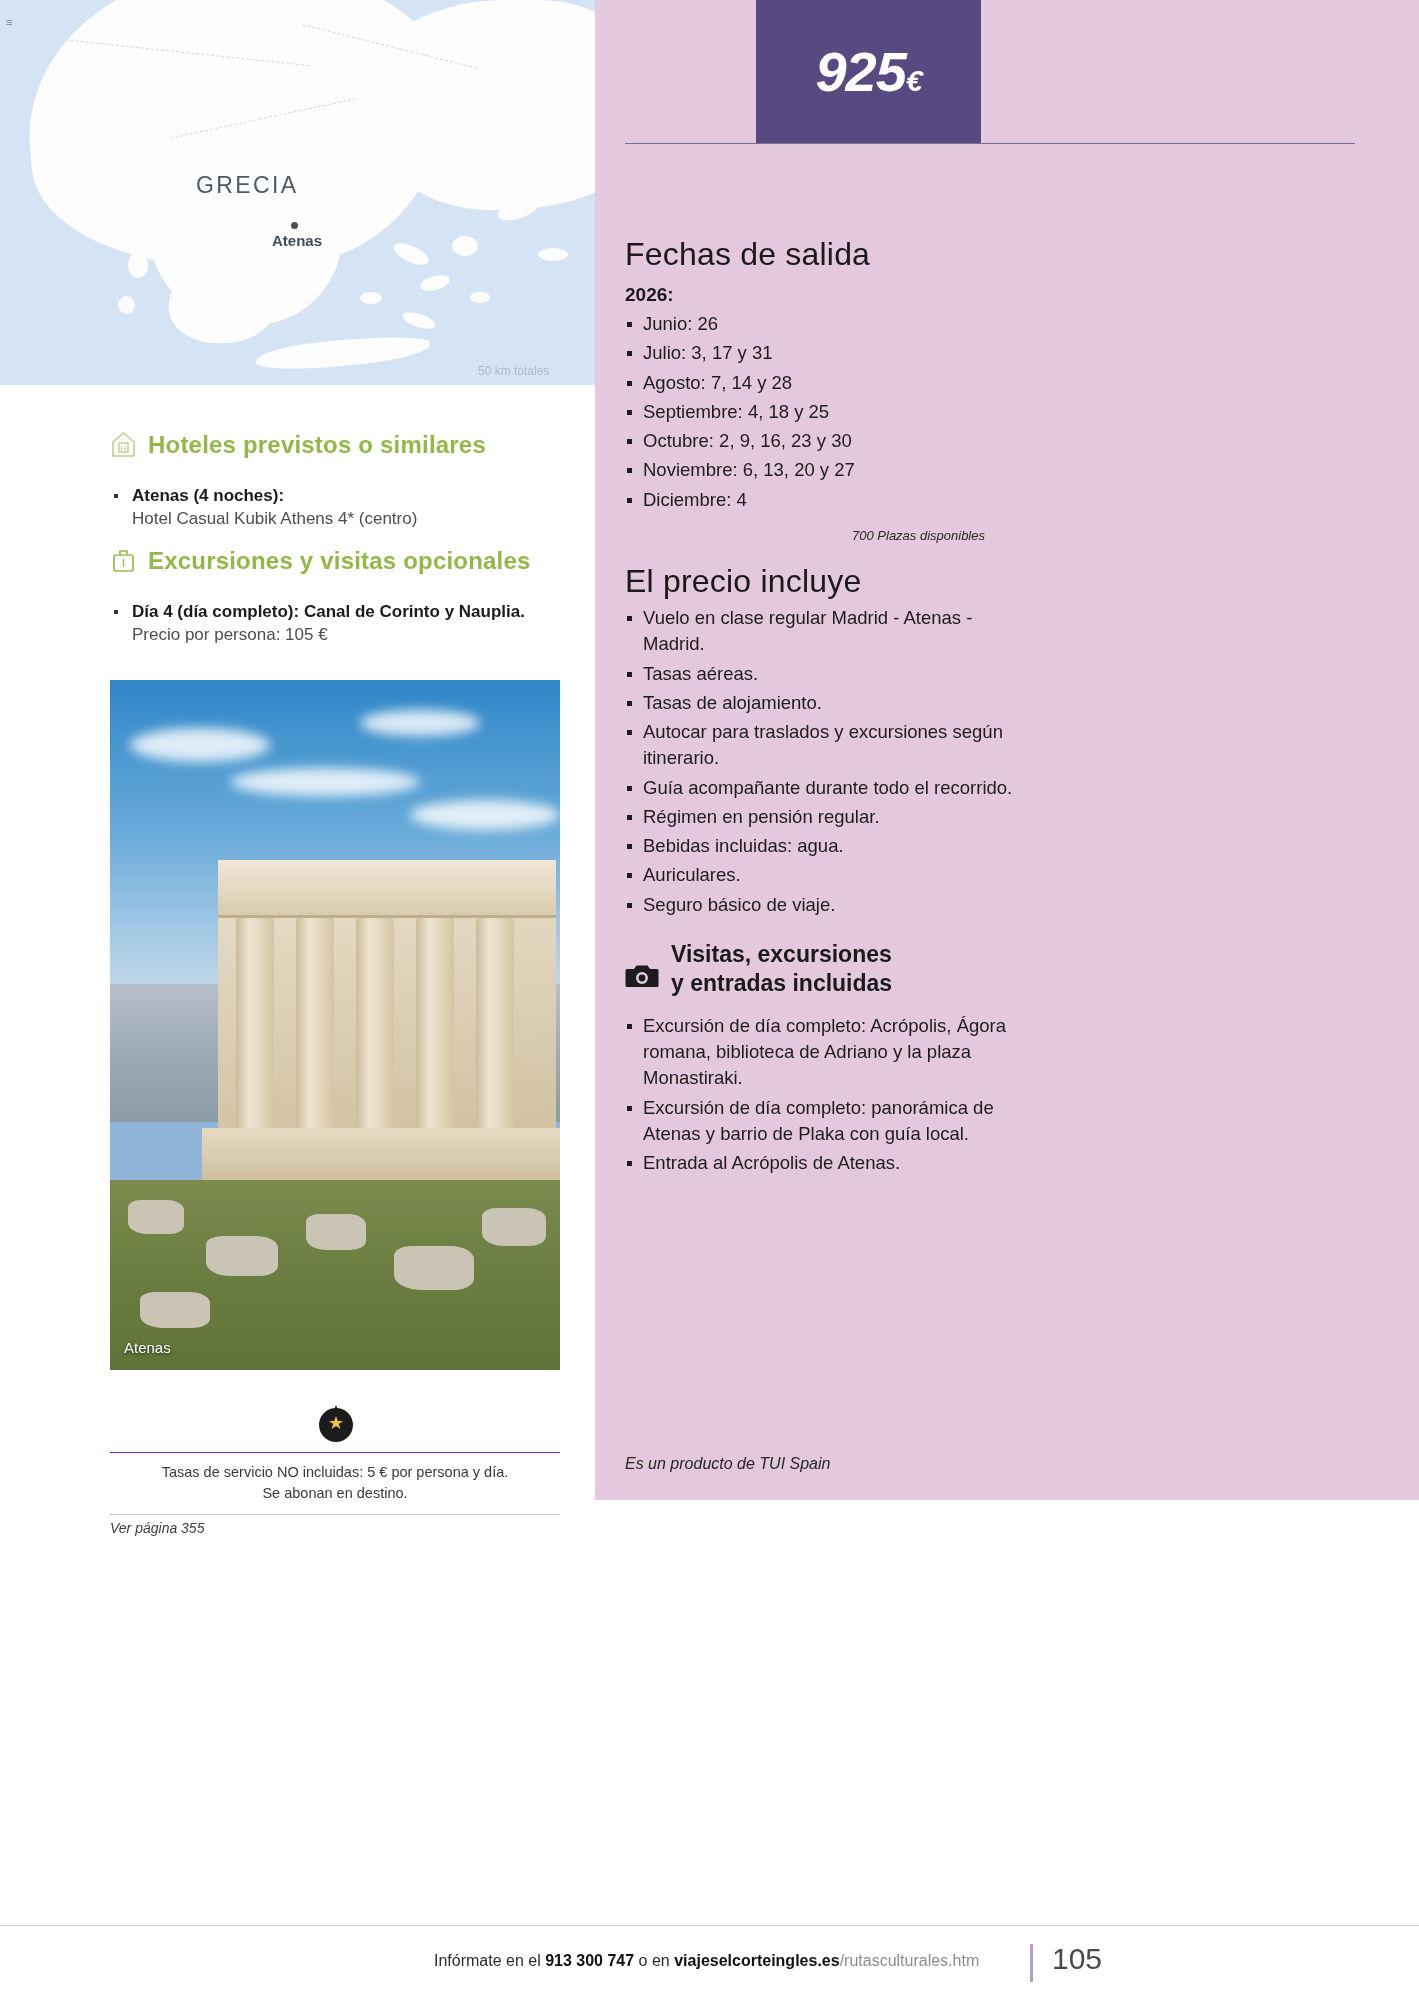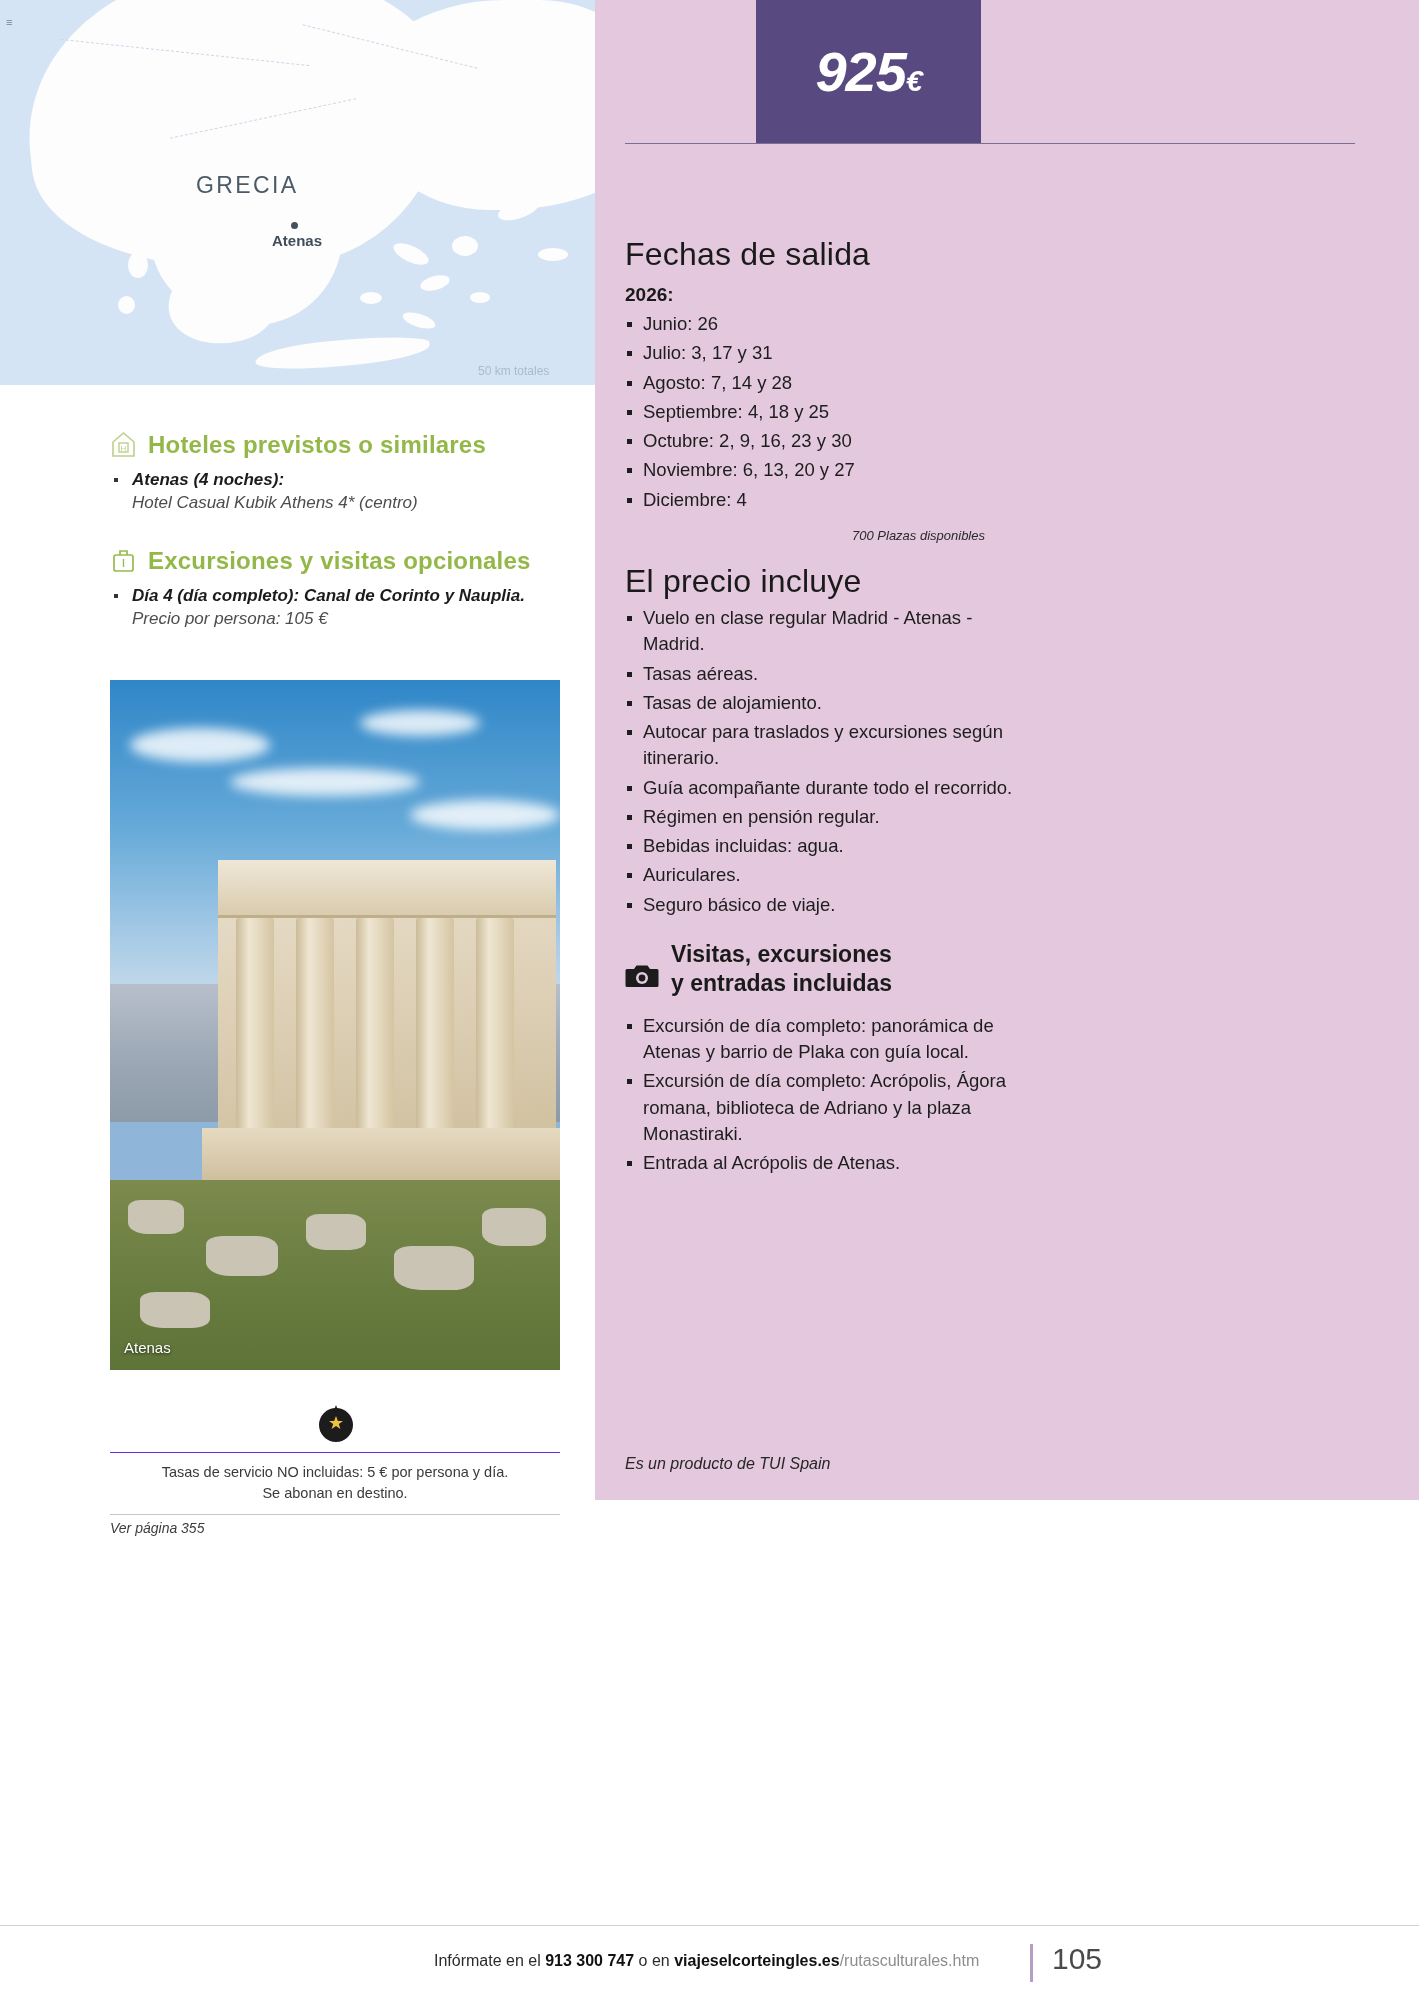--- a/index.html
+++ b/index.html
@@ -101,21 +101,21 @@
   }
   .sec-head .title {
     font-size: 24px; font-weight: bold; color: #94b848;
     letter-spacing: .2px;
   }
   .ico-box { width: 27px; height: 29px; flex: 0 0 27px; }
 
   .hotels-sec { position: absolute; left: 110px; top: 430px; width: 470px; }
   .excur-sec  { position: absolute; left: 110px; top: 546px; width: 470px; }
 
-  ul.plain { list-style: none; margin-top: 10px; font-style: italic; }
+  ul.plain { list-style: none; margin-top: 26px; }
   ul.plain > li { position: relative; padding-left: 22px; margin-bottom: 2px; }
   ul.plain > li:before {
     content: ""; position: absolute; left: 4px; top: 9px;
     width: 4px; height: 4px; background: #333; border-radius: 0;
   }
   .li-strong { font-size: 17px; font-weight: bold; color: #1c1c1c; line-height: 1.33; }
   .li-sub { font-size: 17px; color: #4d4d4d; line-height: 1.33; font-weight: normal; }
 
   
   .photo {
@@ -428,22 +428,22 @@
           <circle cx="17" cy="16" r="6" fill="#e3c8de"></circle>
           <circle cx="17" cy="16" r="3.4" fill="#1c1c1c"></circle>
         </svg>
       </span>
       <span class="visitas-title">
         <span>Visitas, excursiones</span><br>
         <span>y entradas incluidas</span>
       </span>
     </div>
     <ul class="rlist" style="margin-top:14px">
+      <li>Excursión de día completo: Acrópolis, Ágora romana, biblioteca de Adriano y la plaza Monastiraki.</li>
       <li>Excursión de día completo: panorámica de Atenas y barrio de Plaka con guía local.</li>
-      <li>Excursión de día completo: Acrópolis, Ágora romana, biblioteca de Adriano y la plaza Monastiraki.</li>
       <li>Entrada al Acrópolis de Atenas.</li>
     </ul>
   </div>
 
   <div class="tui-line">Es un producto de TUI Spain</div>
 
   <div class="bottom-bar">
     <div class="bb-text"><span>Infórmate en el </span><b>913 300 747</b><span> o en </span><b>viajeselcorteingles.es</b><span class="bb-url-tail">/rutasculturales.htm</span></div>
     <div class="bb-sep"></div>
     <div class="bb-page">105</div>

